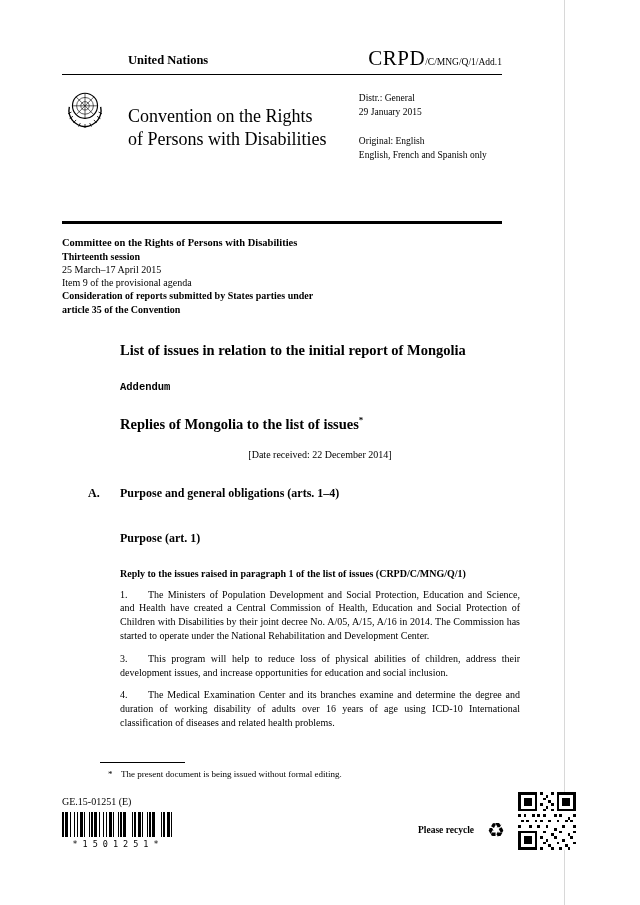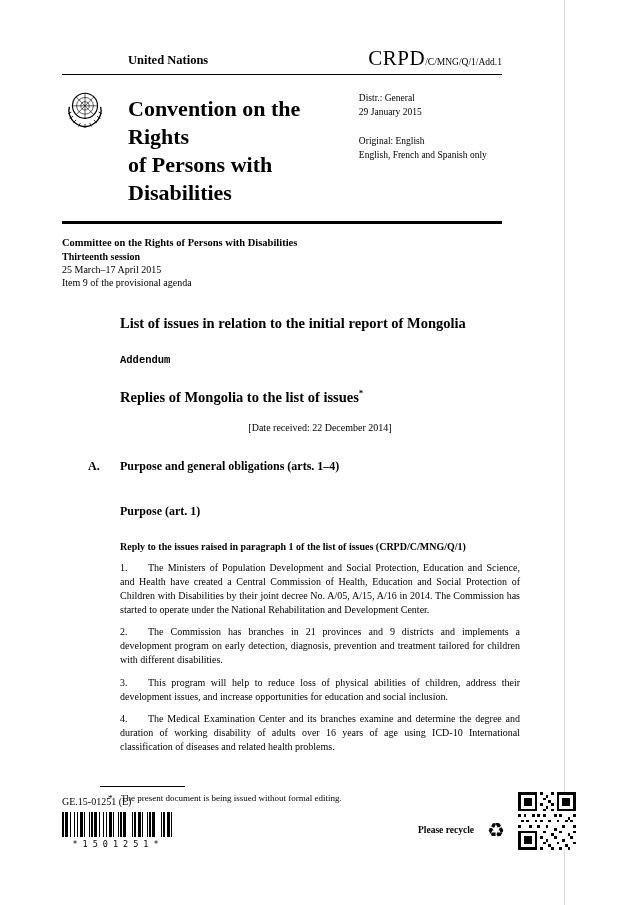--- a/index.html
+++ b/index.html
@@ -23,21 +23,21 @@
     display:flex; justify-content:space-between; align-items:flex-end;
     border-bottom:1px solid #000; padding-bottom:3px;
   }
   .org-name { font-weight:bold; font-size:12.5px; margin-left:66px; padding-bottom:3px; }
   .doc-symbol { white-space:nowrap; }
   .sym-main { font-size:21px; letter-spacing:0.5px; }
   .sym-suffix { font-size:9.5px; }
 
   .header-row2 { display:flex; margin-top:12px; height:134px; }
   .emblem { width:46px; margin-right:20px; flex:none; }
-  .conv-title { font-weight:bold; font-size:22px; line-height:1.28; margin-top:8px; width:250px; }
+  .conv-title { font-weight:normal; font-size:18px; line-height:1.28; margin-top:18px; width:250px; }
   .distr-block { margin-left:auto; width:155px; font-size:9.5px; line-height:1.5; margin-top:4px; }
   .distr-gap { height:14px; }
 
   .thick-rule { border-top:3px solid #000; }
 
   
   .session-block { margin-top:12px; font-size:10px; line-height:1.32; }
   .committee { font-weight:bold; font-size:10.5px; }
   .session-bold { font-weight:bold; }
   .agenda-title { font-weight:bold; width:270px; }
@@ -127,20 +127,21 @@
     </div>
   </div>
 
   <div class="thick-rule"></div>
 
   <div class="session-block">
     <div class="committee">Committee on the Rights of Persons with Disabilities</div>
     <div class="session-bold">Thirteenth session</div>
     <div>25 March–17 April 2015</div>
     <div>Item 9 of the provisional agenda</div>
+    <div class="agenda-title">Consideration of reports submitted by States parties under article 35 of the Convention</div>
   </div>
 
   <div class="main">
     <div class="doc-title">List of issues in relation to the initial report of Mongolia</div>
     <div class="addendum">Addendum</div>
     <div class="replies-title">
       <span>Replies of Mongolia to the list of issues</span><sup>*</sup>
     </div>
     <div class="date-received">[Date received: 22 December 2014]</div>
 
@@ -148,21 +149,20 @@
       <span class="section-label">A.</span>
       <span>Purpose and general obligations (arts. 1–4)</span>
     </div>
 
     <div class="sub-heading">Purpose (art. 1)</div>
 
     <div class="reply-heading">Reply to the issues raised in paragraph 1 of the list of issues (CRPD/C/MNG/Q/1)</div>
 
     <p class="para"><span class="pnum">1.</span><span>The Ministers of Population Development and Social Protection, Education and Science, and Health have created a Central Commission of Health, Education and Social Protection of Children with Disabilities by their joint decree No. A/05, A/15, A/16 in 2014. The Commission has started to operate under the National Rehabilitation and Development Center.</span></p>
 
-    <p class="para"><span class="pnum">2.</span><span>The Commission has branches in 21 provinces and 9 districts and implements a development program on early detection, diagnosis, prevention and treatment tailored for children with different disabilities.</span></p>
 
     <p class="para"><span class="pnum">3.</span><span>This program will help to reduce loss of physical abilities of children, address their development issues, and increase opportunities for education and social inclusion.</span></p>
 
     <p class="para"><span class="pnum">4.</span><span>The Medical Examination Center and its branches examine and determine the degree and duration of working disability of adults over 16 years of age using ICD-10 International classification of diseases and related health problems.</span></p>
   </div>
 
   <div class="footnote-rule"></div>
   <div class="footnote">
     <span class="fn-marker">*</span><span>The present document is being issued without formal editing.</span>
   </div>

